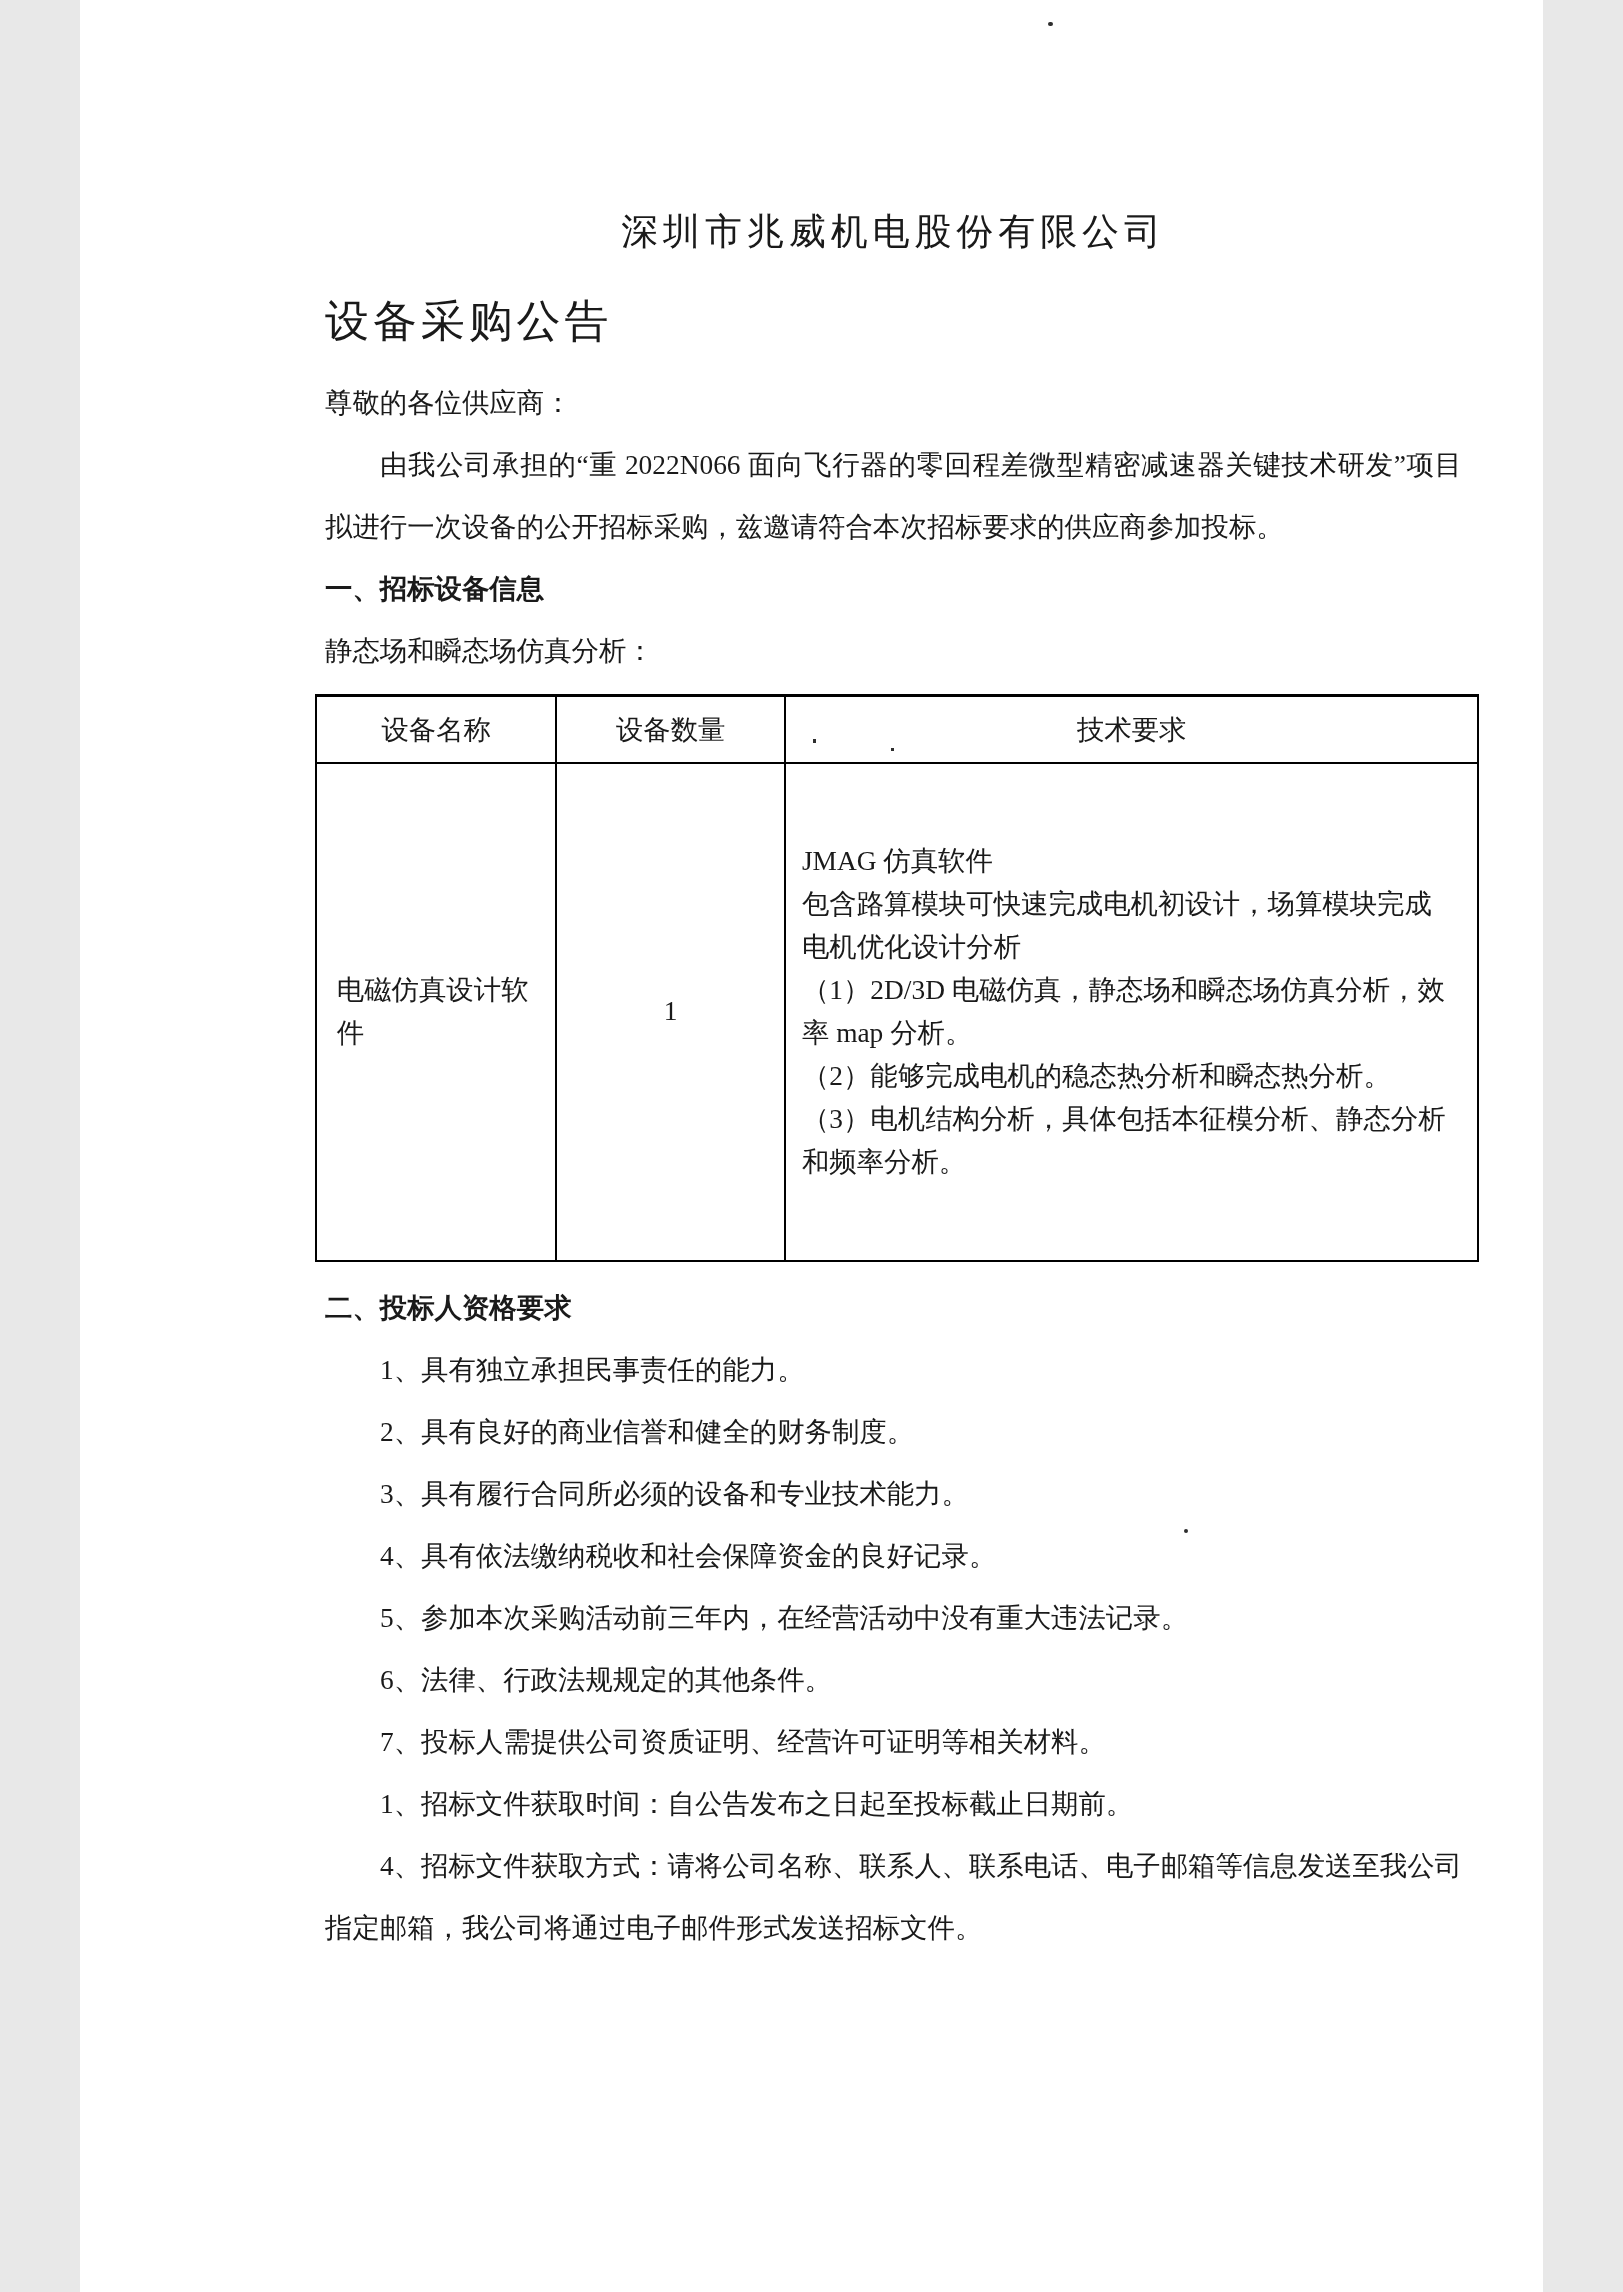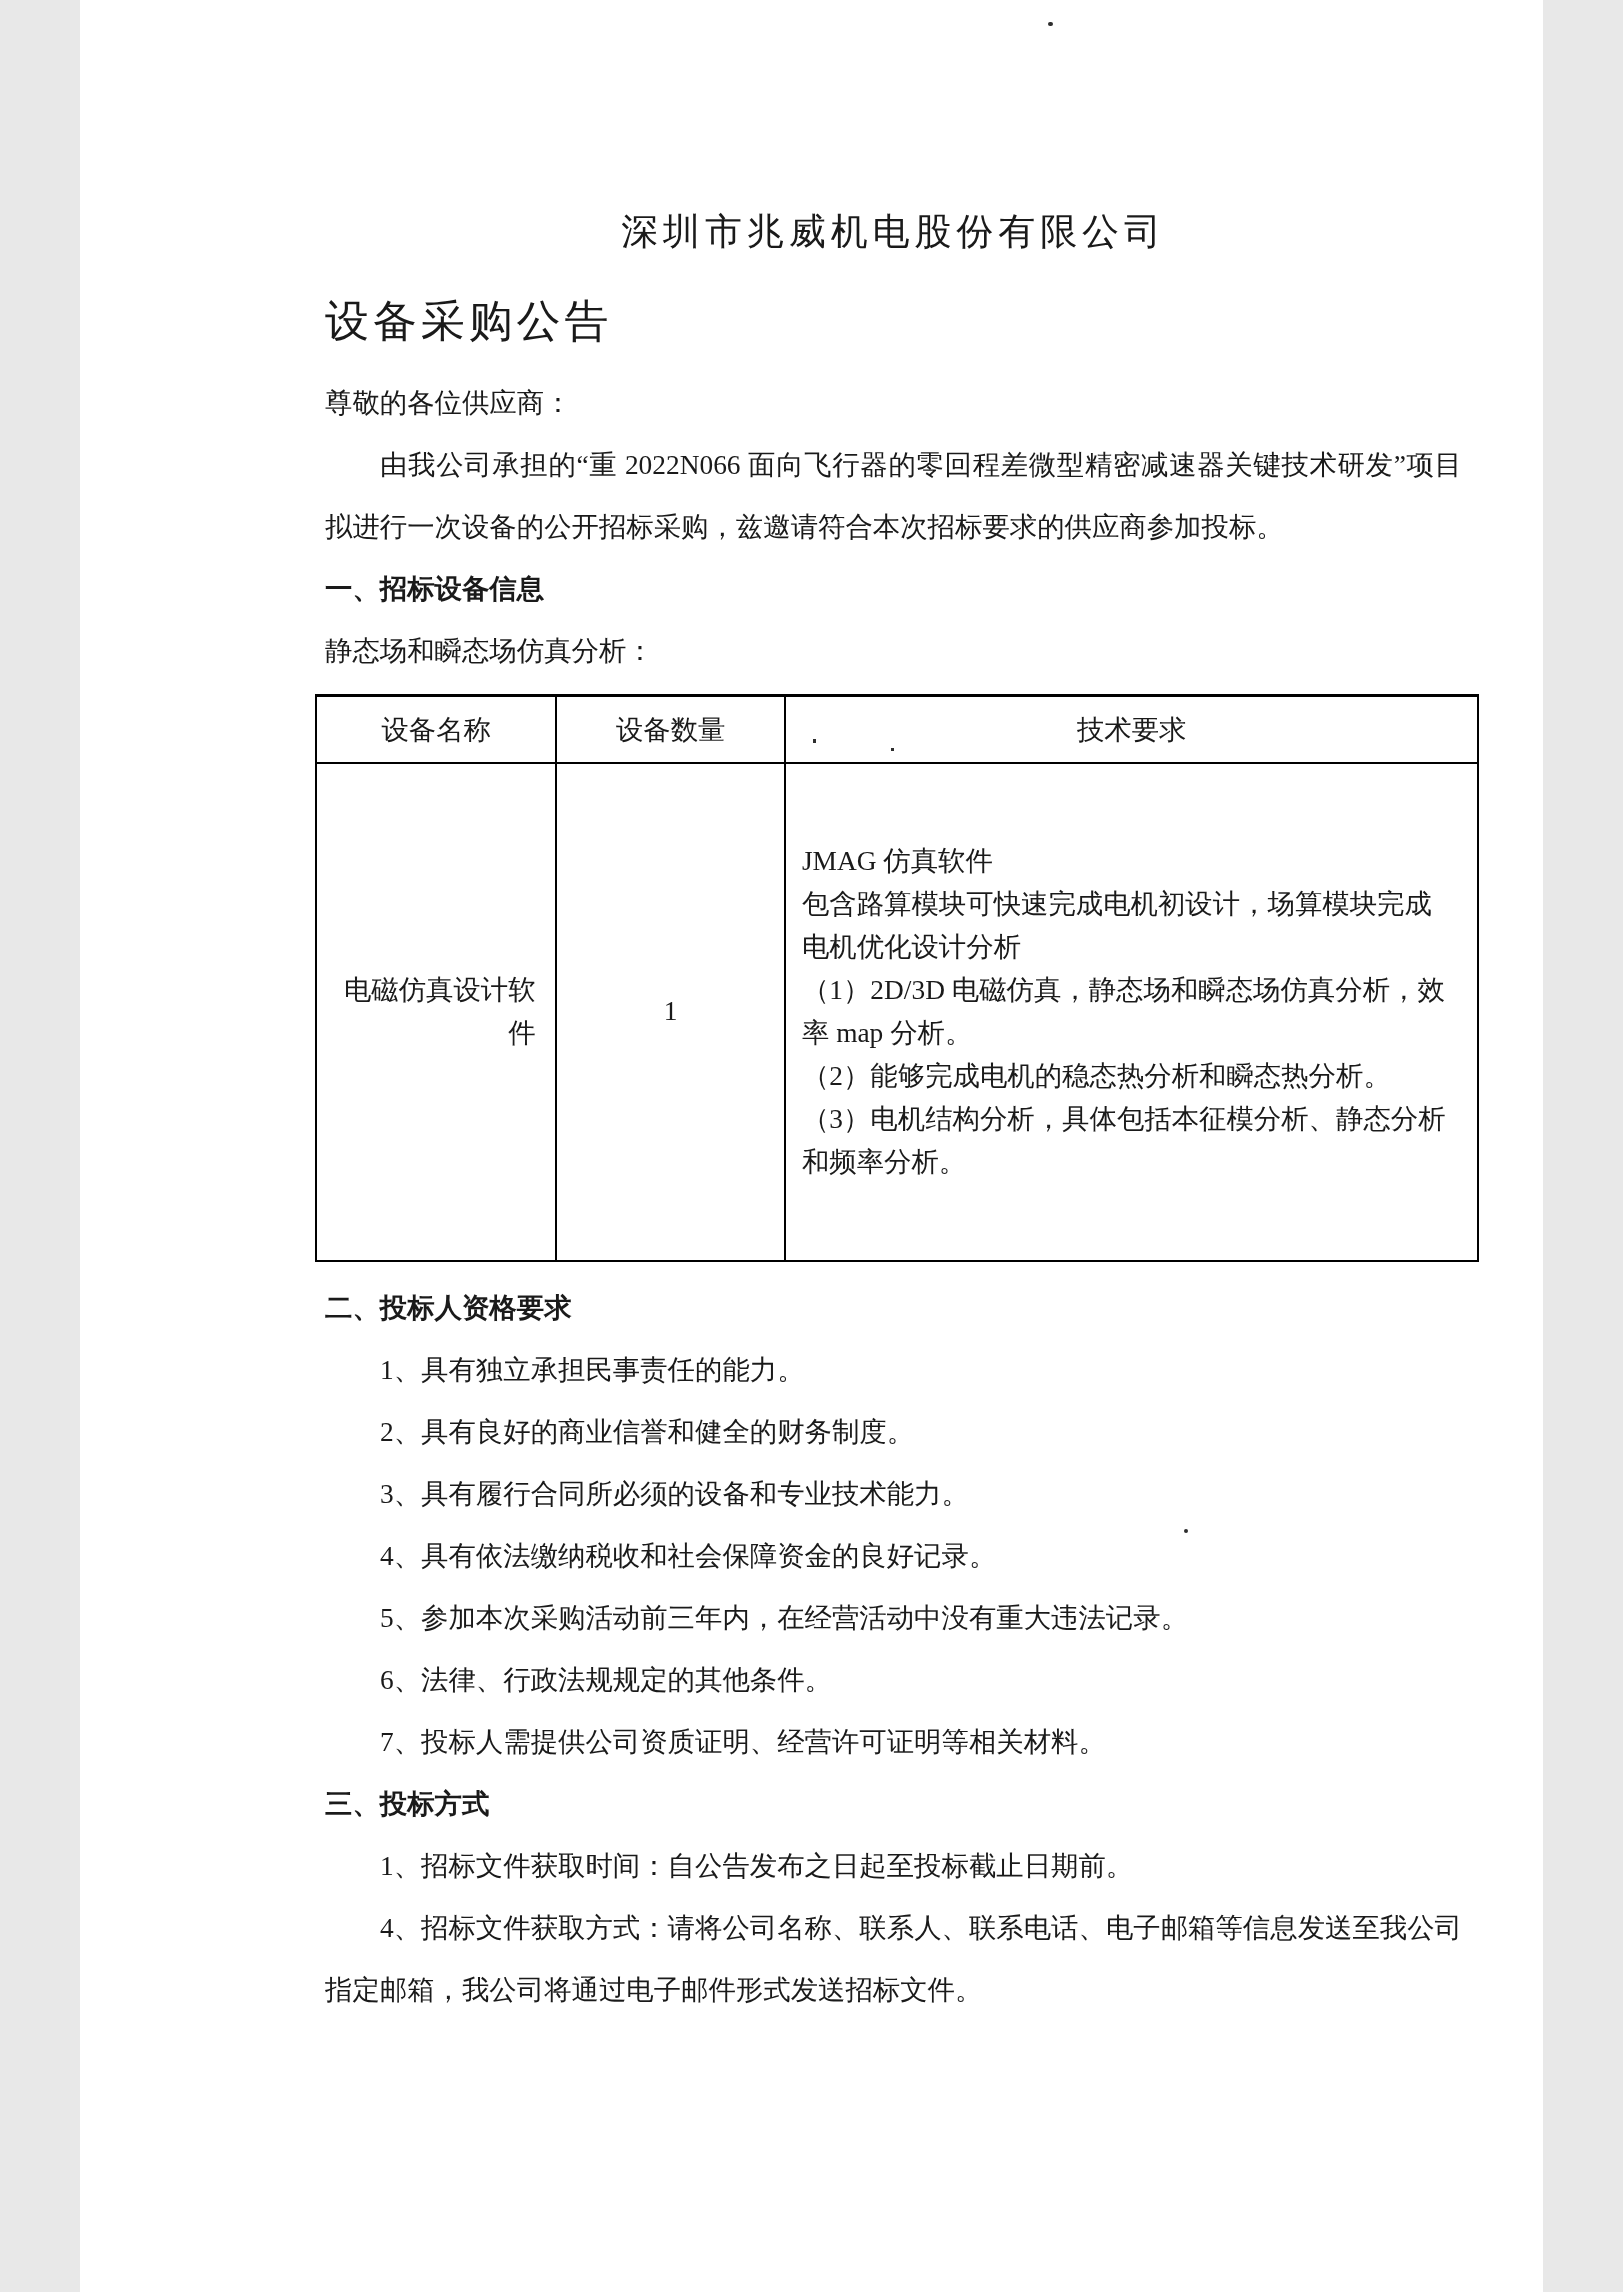--- a/index.html
+++ b/index.html
@@ -64,21 +64,21 @@
   table.equip, .equip th, .equip td { border: 2px solid #000; }
   table.equip { border-top-width: 3.9px; }
   .equip th {
     height: 63px;
     font-weight: normal;
     font-size: 27.4px;
     text-align: center;
     vertical-align: middle;
   }
   .equip td { height: 472px; vertical-align: middle; }
-  .cell-name { text-align: right; line-height: 43px; padding: 0 19.6px; font-family: Liberation Serif, serif; }
+  .cell-name { text-align: left; line-height: 43px; padding: 0 19.6px; font-family: Liberation Serif, serif; }
   .cell-qty  { text-align: center; }
   .cell-req  { padding: 11.8px 27.4px 11.8px 15.7px; border-radius: 18px; }
   .cell-req p { margin: 0; line-height: 43px; text-align: left; }
   .list-item {
     line-height: 62px;
     text-indent: 55px;
     text-align: justify;
   }
   
   .artifact { position: absolute; background: #2e2e2e; }
@@ -148,20 +148,19 @@
     <div class="sec-heading after-table">二、投标人资格要求</div>
 
     <div class="list-item">1、具有独立承担民事责任的能力。</div>
     <div class="list-item">2、具有良好的商业信誉和健全的财务制度。</div>
     <div class="list-item">3、具有履行合同所必须的设备和专业技术能力。</div>
     <div class="list-item">4、具有依法缴纳税收和社会保障资金的良好记录。</div>
     <div class="list-item">5、参加本次采购活动前三年内，在经营活动中没有重大违法记录。</div>
     <div class="list-item">6、法律、行政法规规定的其他条件。</div>
     <div class="list-item">7、投标人需提供公司资质证明、经营许可证明等相关材料。</div>
 
-    <div class="sec-heading">三、投标方式</div>
 
     <div class="list-item">1、招标文件获取时间：自公告发布之日起至投标截止日期前。</div>
     <div class="list-item">4、招标文件获取方式：请将公司名称、联系人、联系电话、电子邮箱等信息发送至我公司指定邮箱，我公司将通过电子邮件形式发送招标文件。</div>
 
   </div>
 </div>
 
 
 </body></html>

